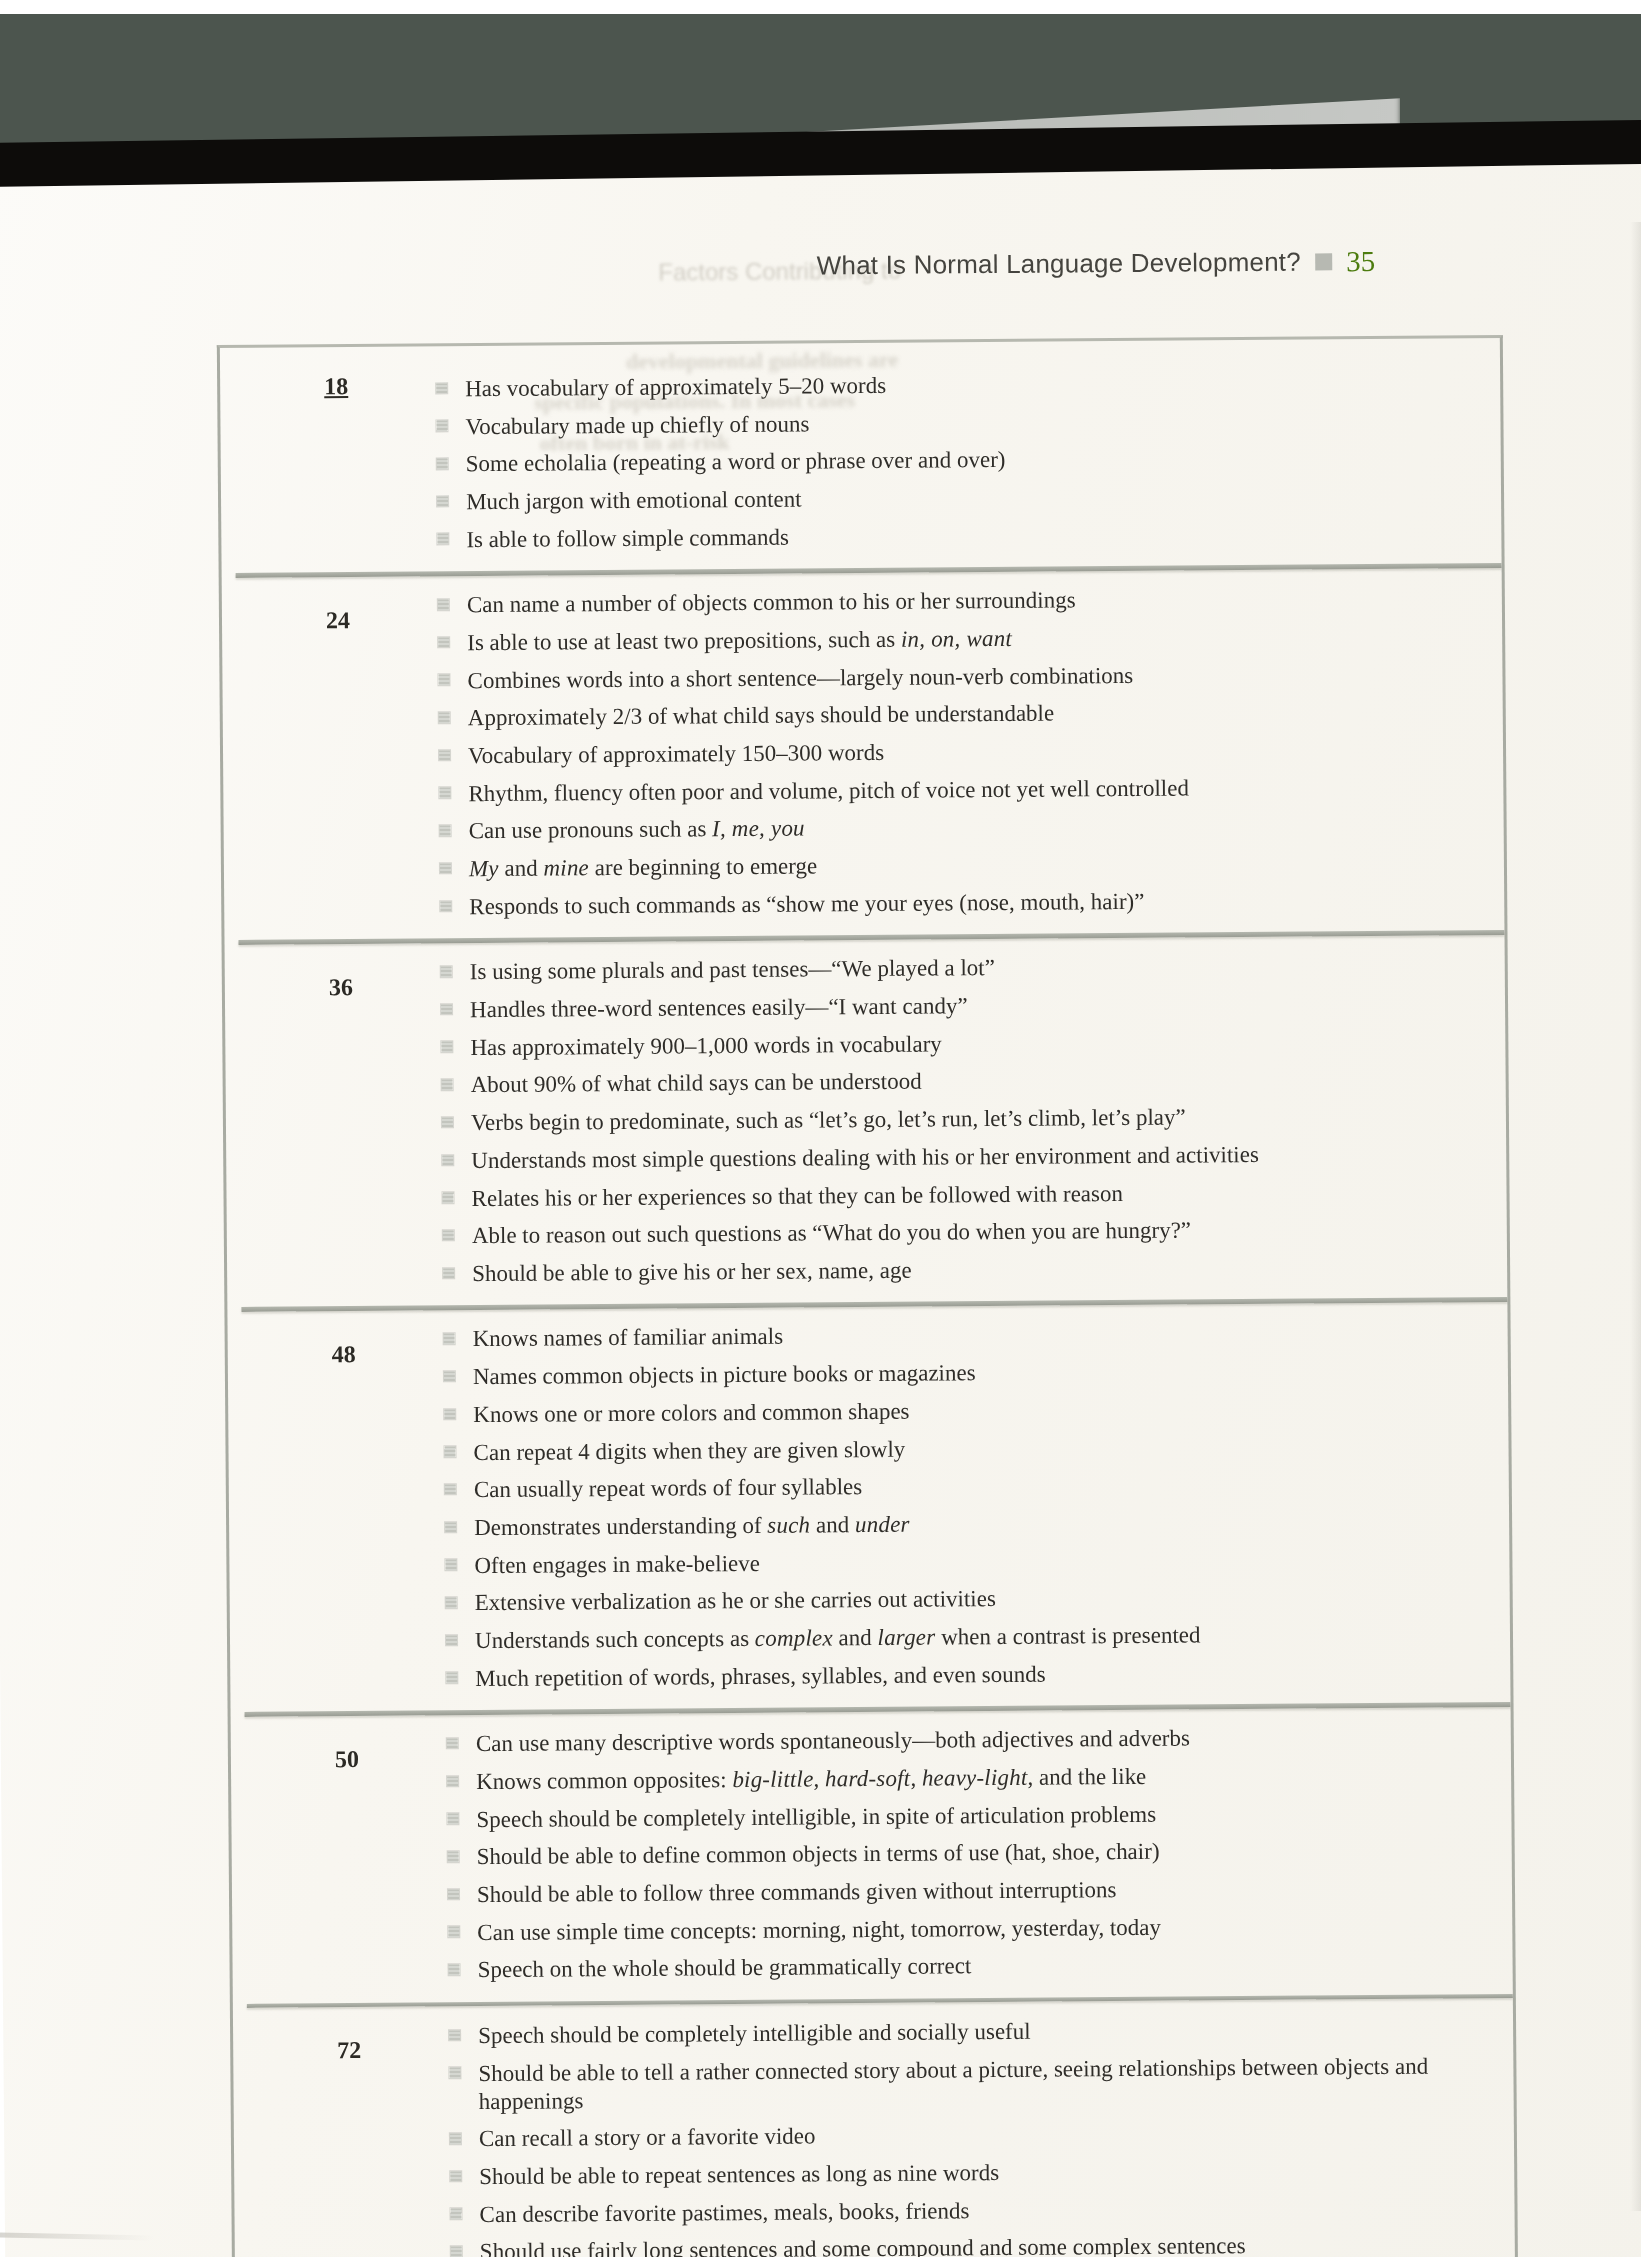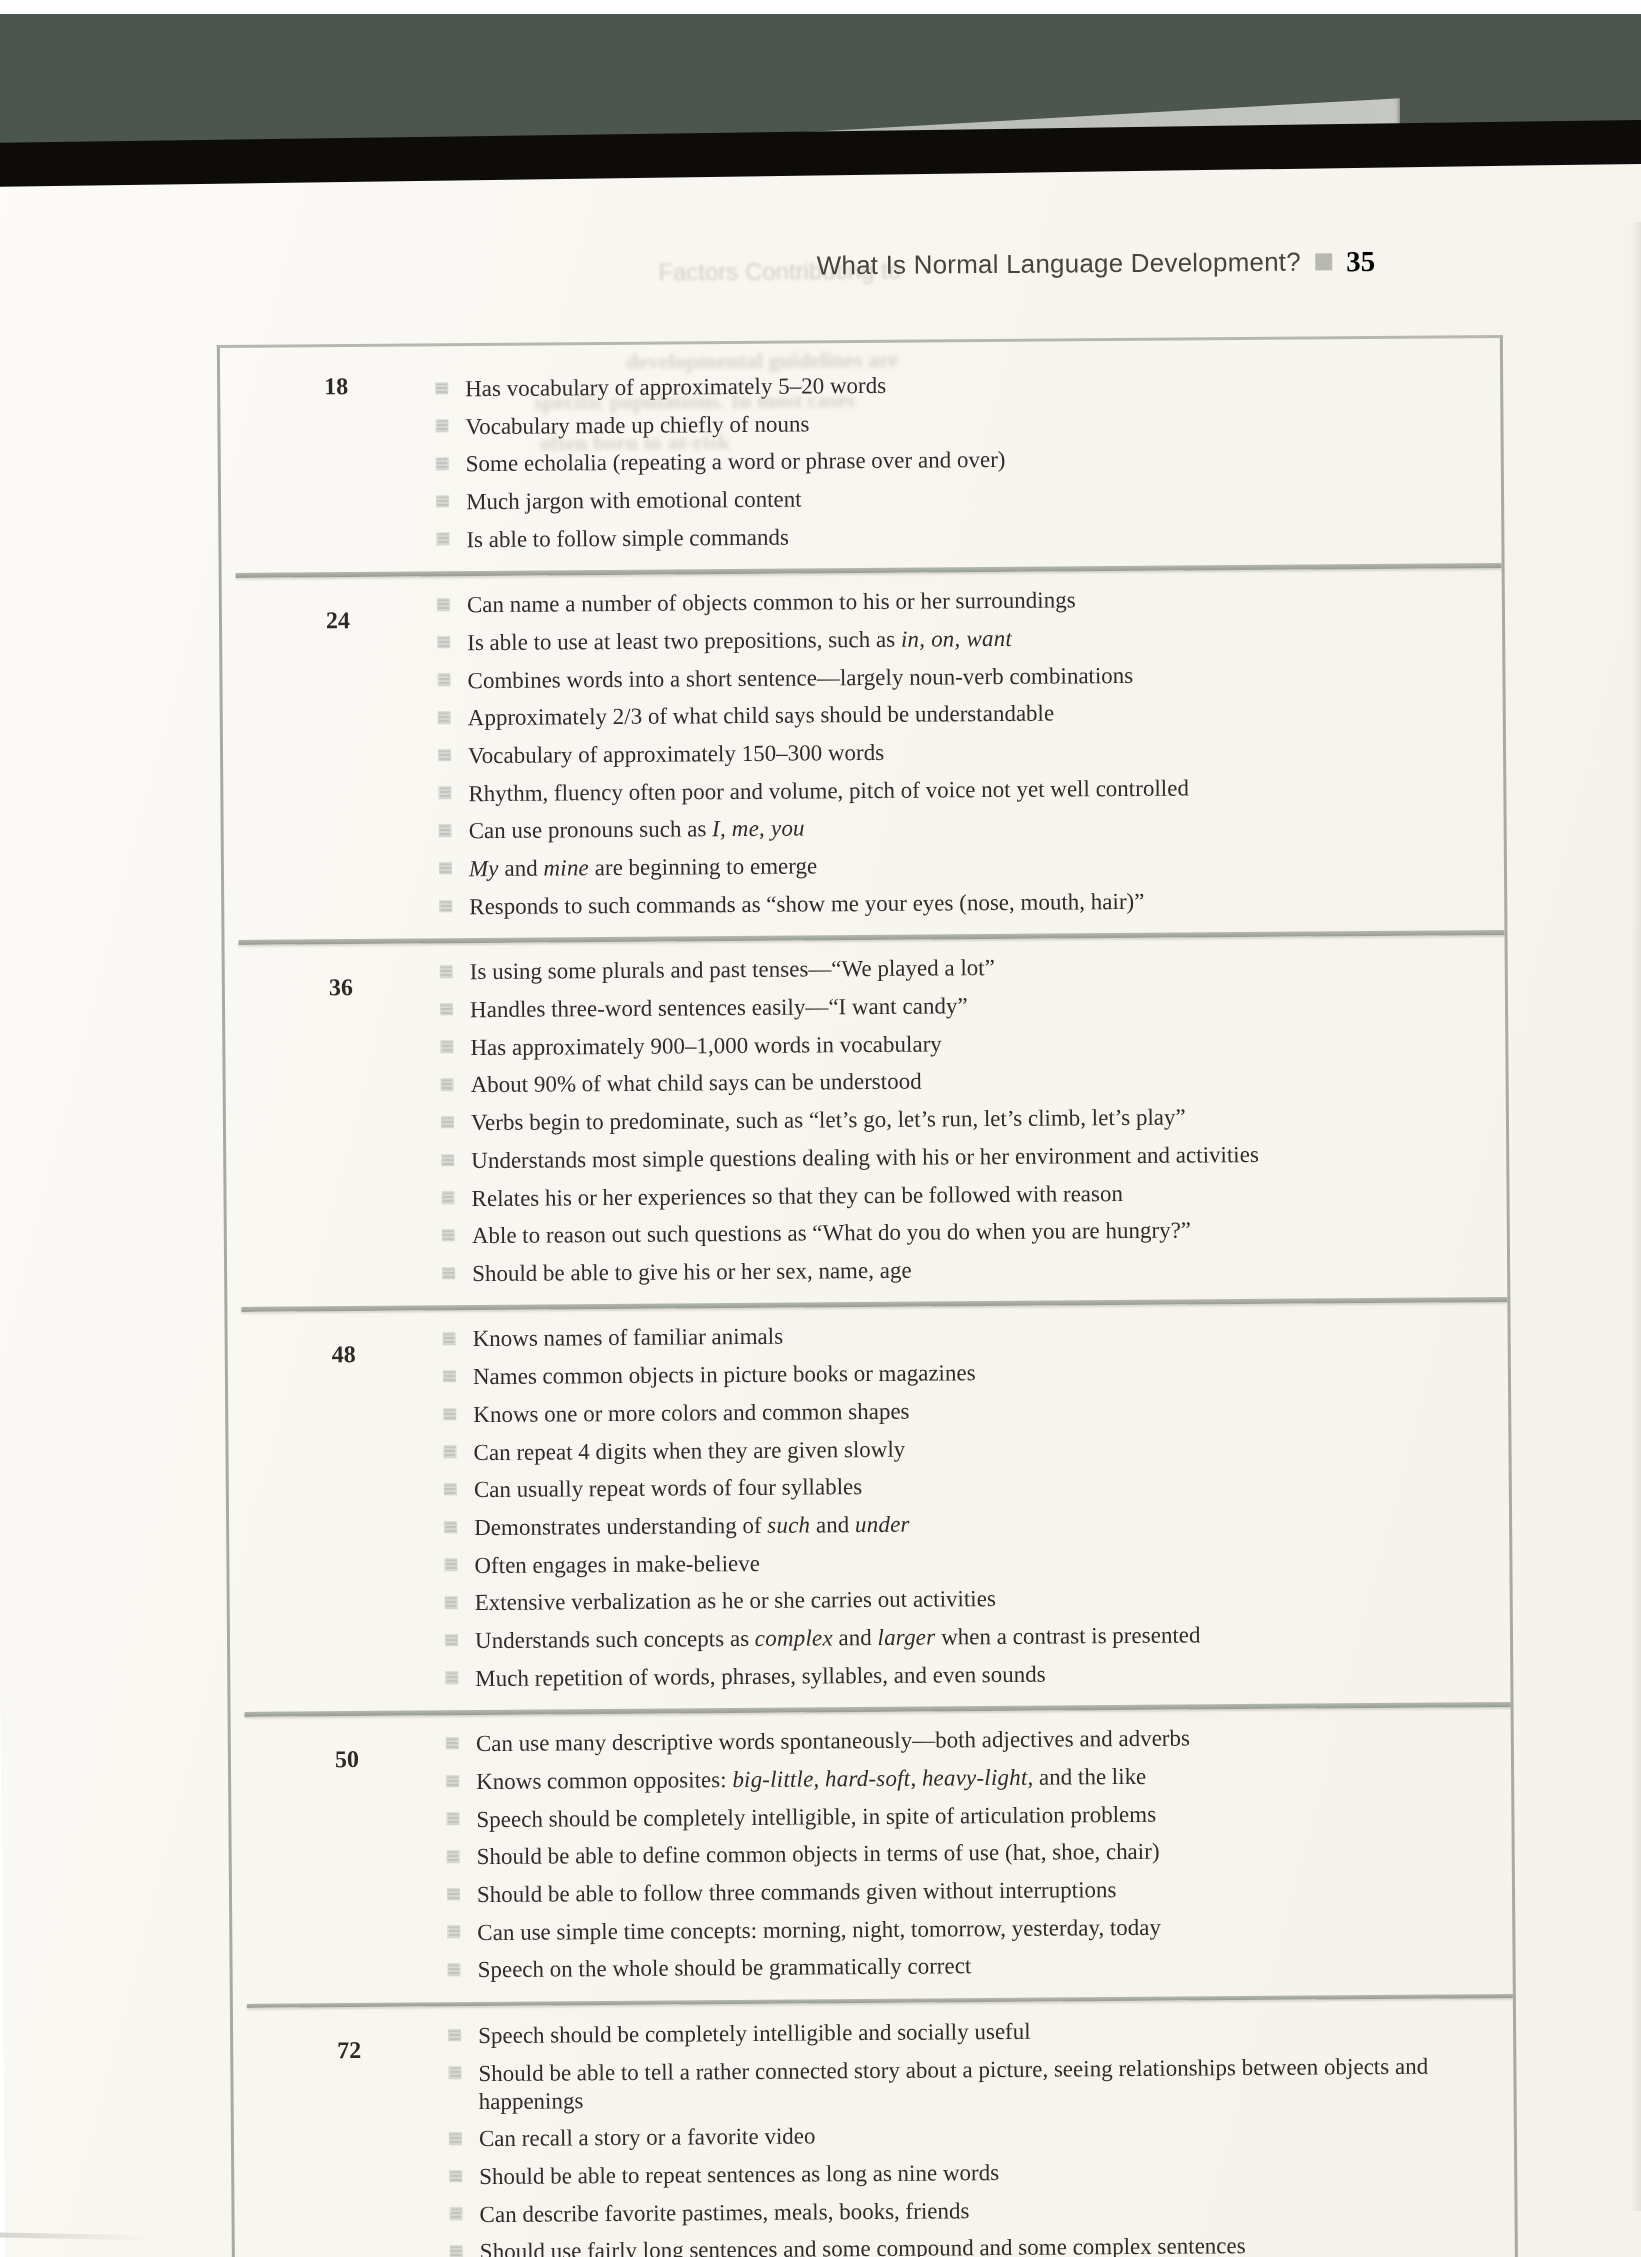--- a/index.html
+++ b/index.html
@@ -49,21 +49,21 @@
     display:flex;align-items:center;justify-content:flex-end;gap:14.5px;
   }
   .header-title{
     font-family:"Liberation Sans", sans-serif;
     font-size:26px;color:var(--header-text,#45443f);letter-spacing:0.2px;white-space:nowrap;
   }
   .header-square{
     width:16.4px;height:16.4px;background:var(--header-square,#b7b9b2);flex:0 0 auto;
   }
   .header-pagenum{
-    font-size:29px;font-weight:bold;color:#000000;
+    font-size:29px;font-weight:normal;color:#4d7c0f;
   }
   
   .bleed-header{
     position:absolute;top:257px;left:666px;
     font-family:"Liberation Sans", sans-serif;font-size:24px;
     color:#c9c5bb;filter:blur(1.4px);opacity:.8;white-space:nowrap;
   }
   .bleed-line{
     position:absolute;font-size:22px;font-weight:bold;color:#cdc9bf;
     filter:blur(1.9px);opacity:.75;white-space:nowrap;
@@ -82,21 +82,21 @@
     height:4.8px;margin-left:13.5px;
     background:linear-gradient(#b4b7ae,#989b92);
     box-shadow:0 1.9px 1.9px rgba(160,160,148,.35);
   }
   .section{position:relative;padding:15.4px 0 7.7px 0;}
   .section.first{padding-top:29px;}
   .age{
     position:absolute;left:104px;top:30px;
     font-size:24px;font-weight:bold;color:#2c2a25;
   }
-  .section.first .age{top:26px;}
+  .section.first .age{top:26px;text-decoration:underline;}
   .item{
     position:relative;margin:0 19.3px 9.7px 245px;
     font-size:23px;line-height:28px;color:var(--text,#2f2d29);
   }
   .item i{letter-spacing:0.2px;}
   .bullet{
     position:absolute;left:-29px;top:7.7px;width:10.6px;height:10.6px;
     background:repeating-linear-gradient(#c3c5be 0 1.9px,#d5d7d1 1.9px 3.9px);
     box-shadow:0 0 0 1px rgba(150,152,145,.35);
   }

